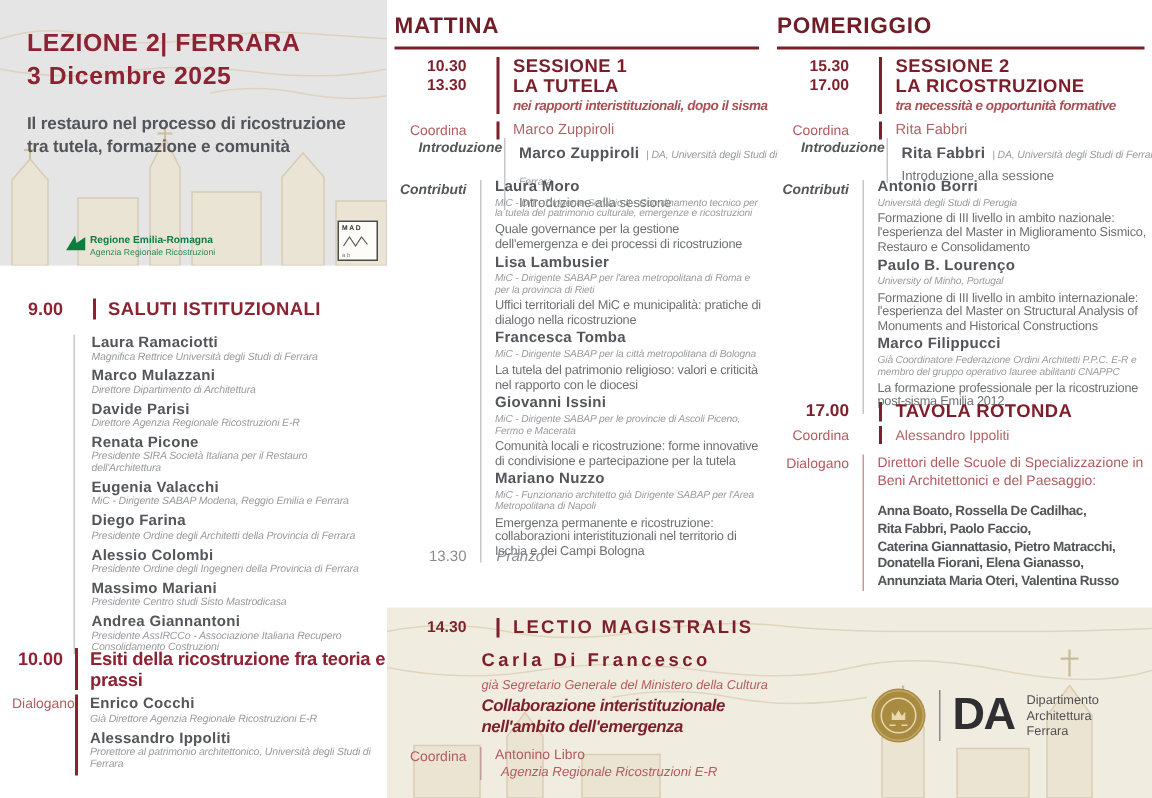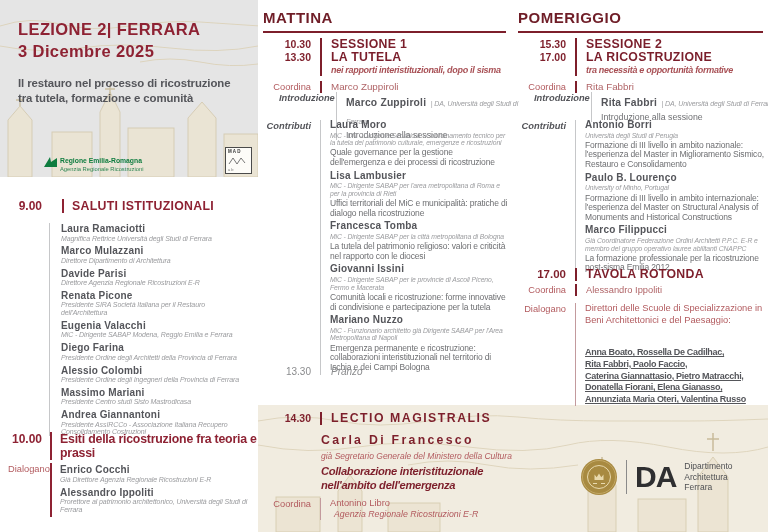--- a/index.html
+++ b/index.html
@@ -19,21 +19,21 @@
   .region-text1{font-size:6.8px;font-weight:bold;color:#0e7c3f;line-height:8px;}
   .region-text2{font-size:5.8px;color:#2d8653;line-height:9px;}
   .mad-box{position:absolute;right:6px;bottom:3px;width:27px;height:27px;background:#fdfcf8;border:1px solid #4a4a4a;
     display:flex;flex-direction:column;justify-content:space-between;padding:1px 2px;box-sizing:border-box;}
   .mad-top{font-size:4.5px;font-weight:bold;color:#333;display:flex;justify-content:space-between;}
   .mad-bottom{font-size:4px;color:#777;display:flex;justify-content:space-between;}
   
   .prow{display:grid;grid-template-columns:57px 1fr;}
   .plabel{text-align:right;padding-right:9px;font-size:9.3px;line-height:12px;}
   .pcontent{padding-left:9px;}
-  .bar-maroon{border-left:2.5px solid #7e1f2b;}
+  .bar-maroon{border-left:2.5px solid #7e1f2b;margin-left:11px;}
   .bar-gray{border-left:1px solid #c6c7c9;}
   .bar-brick{border-left:1px solid #c39a9d;}
   .brick{color:#b25a5e;}
   .dark-label{color:#54555a;font-weight:bold;font-style:italic;}
   .time-maroon{font-size:10.5px;font-weight:bold;color:#7e1f2b;line-height:13px;}
   
   .col-head-wrap{position:absolute;top:9px;}
   .col-head{font-size:15px;font-weight:bold;color:#6f1d27;letter-spacing:.5px;}
   .col-rule{height:2px;background:#7d1f2b;margin-top:5px;}
   
@@ -66,21 +66,21 @@
   .lectio-role{font-size:8.5px;font-style:italic;color:#b25a5e;margin-top:4px;}
   .lectio-talk{font-size:11.2px;font-weight:bold;font-style:italic;color:#7d1f2b;letter-spacing:-.3px;
     line-height:13.5px;margin-top:4px;width:202px;}
   .lectio-coord{margin-top:6px;}
   .lectio-coord-name{font-size:9.3px;color:#b25a5e;line-height:11px;}
   .lectio-coord-aff{font-size:8.8px;font-style:italic;color:#b25a5e;line-height:11px;margin-left:4px;}
   
   #tavola{position:absolute;left:518px;top:268px;width:248px;}
   .tav-title{font-size:12.3px;font-weight:bold;color:#7d1f2b;letter-spacing:.3px;line-height:13px;}
   .tav-intro{font-size:9.3px;color:#b25a5e;line-height:11.5px;}
-  .tav-names{margin-top:21px;text-decoration:underline;}
+  .tav-names{margin-top:9px;}
   .tav-name-line{font-size:9px;font-weight:bold;color:#54555a;line-height:11.8px;letter-spacing:-.3px;white-space:nowrap;}
   
   #saluti{position:absolute;left:18px;top:199px;width:234px;}
   .sec-head{display:grid;grid-template-columns:32px 1fr;column-gap:12px;}
   .sec-time{font-size:12px;font-weight:bold;color:#8e2233;text-align:right;padding-right:8px;}
   .sec-title{font-size:12.3px;font-weight:bold;color:#8e2233;letter-spacing:.3px;border-left:2px solid #8e2233;padding-left:8px;}
   .sp-list{margin-top:10px;margin-left:31px;border-left:1px solid #c6c7c9;padding-left:11px;}
   .sp{margin-bottom:3px;}
   .sp-n{font-size:10px;font-weight:bold;color:#54555a;line-height:11px;letter-spacing:.2px;}
   .sp-r{font-size:7px;font-style:italic;color:#9a9b9e;line-height:7.8px;letter-spacing:-.1px;margin-top:.5px;}

